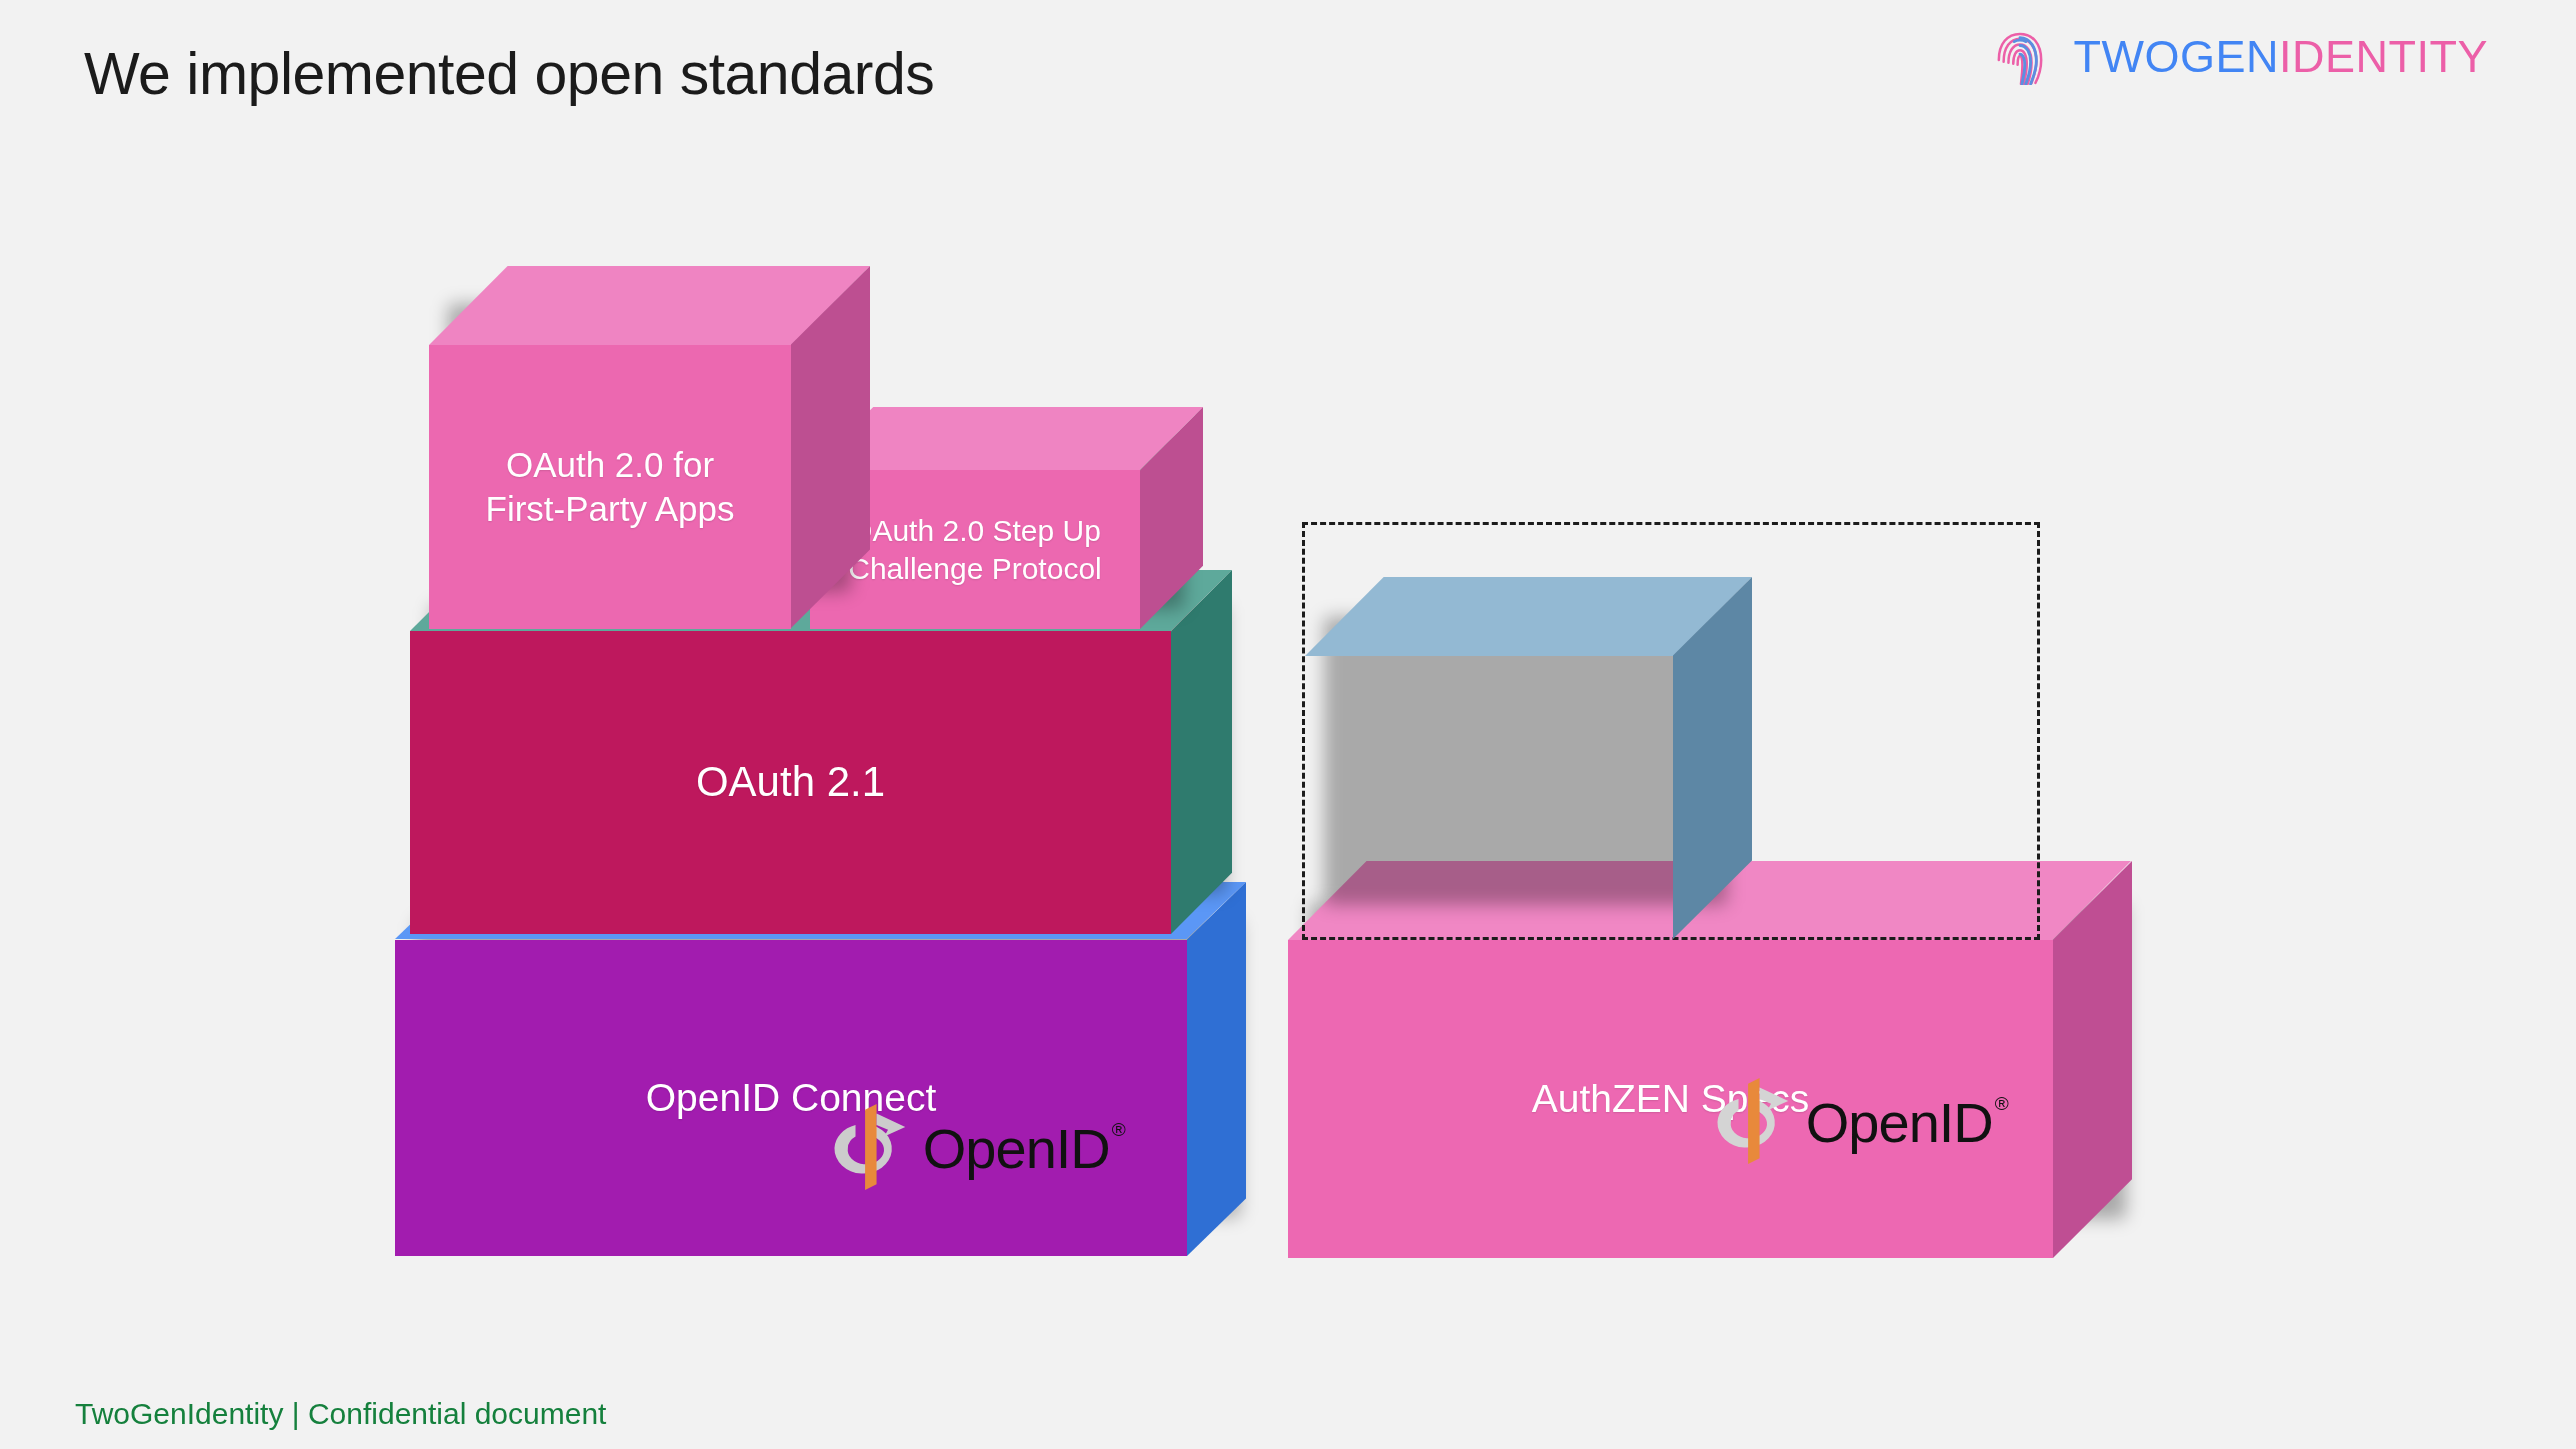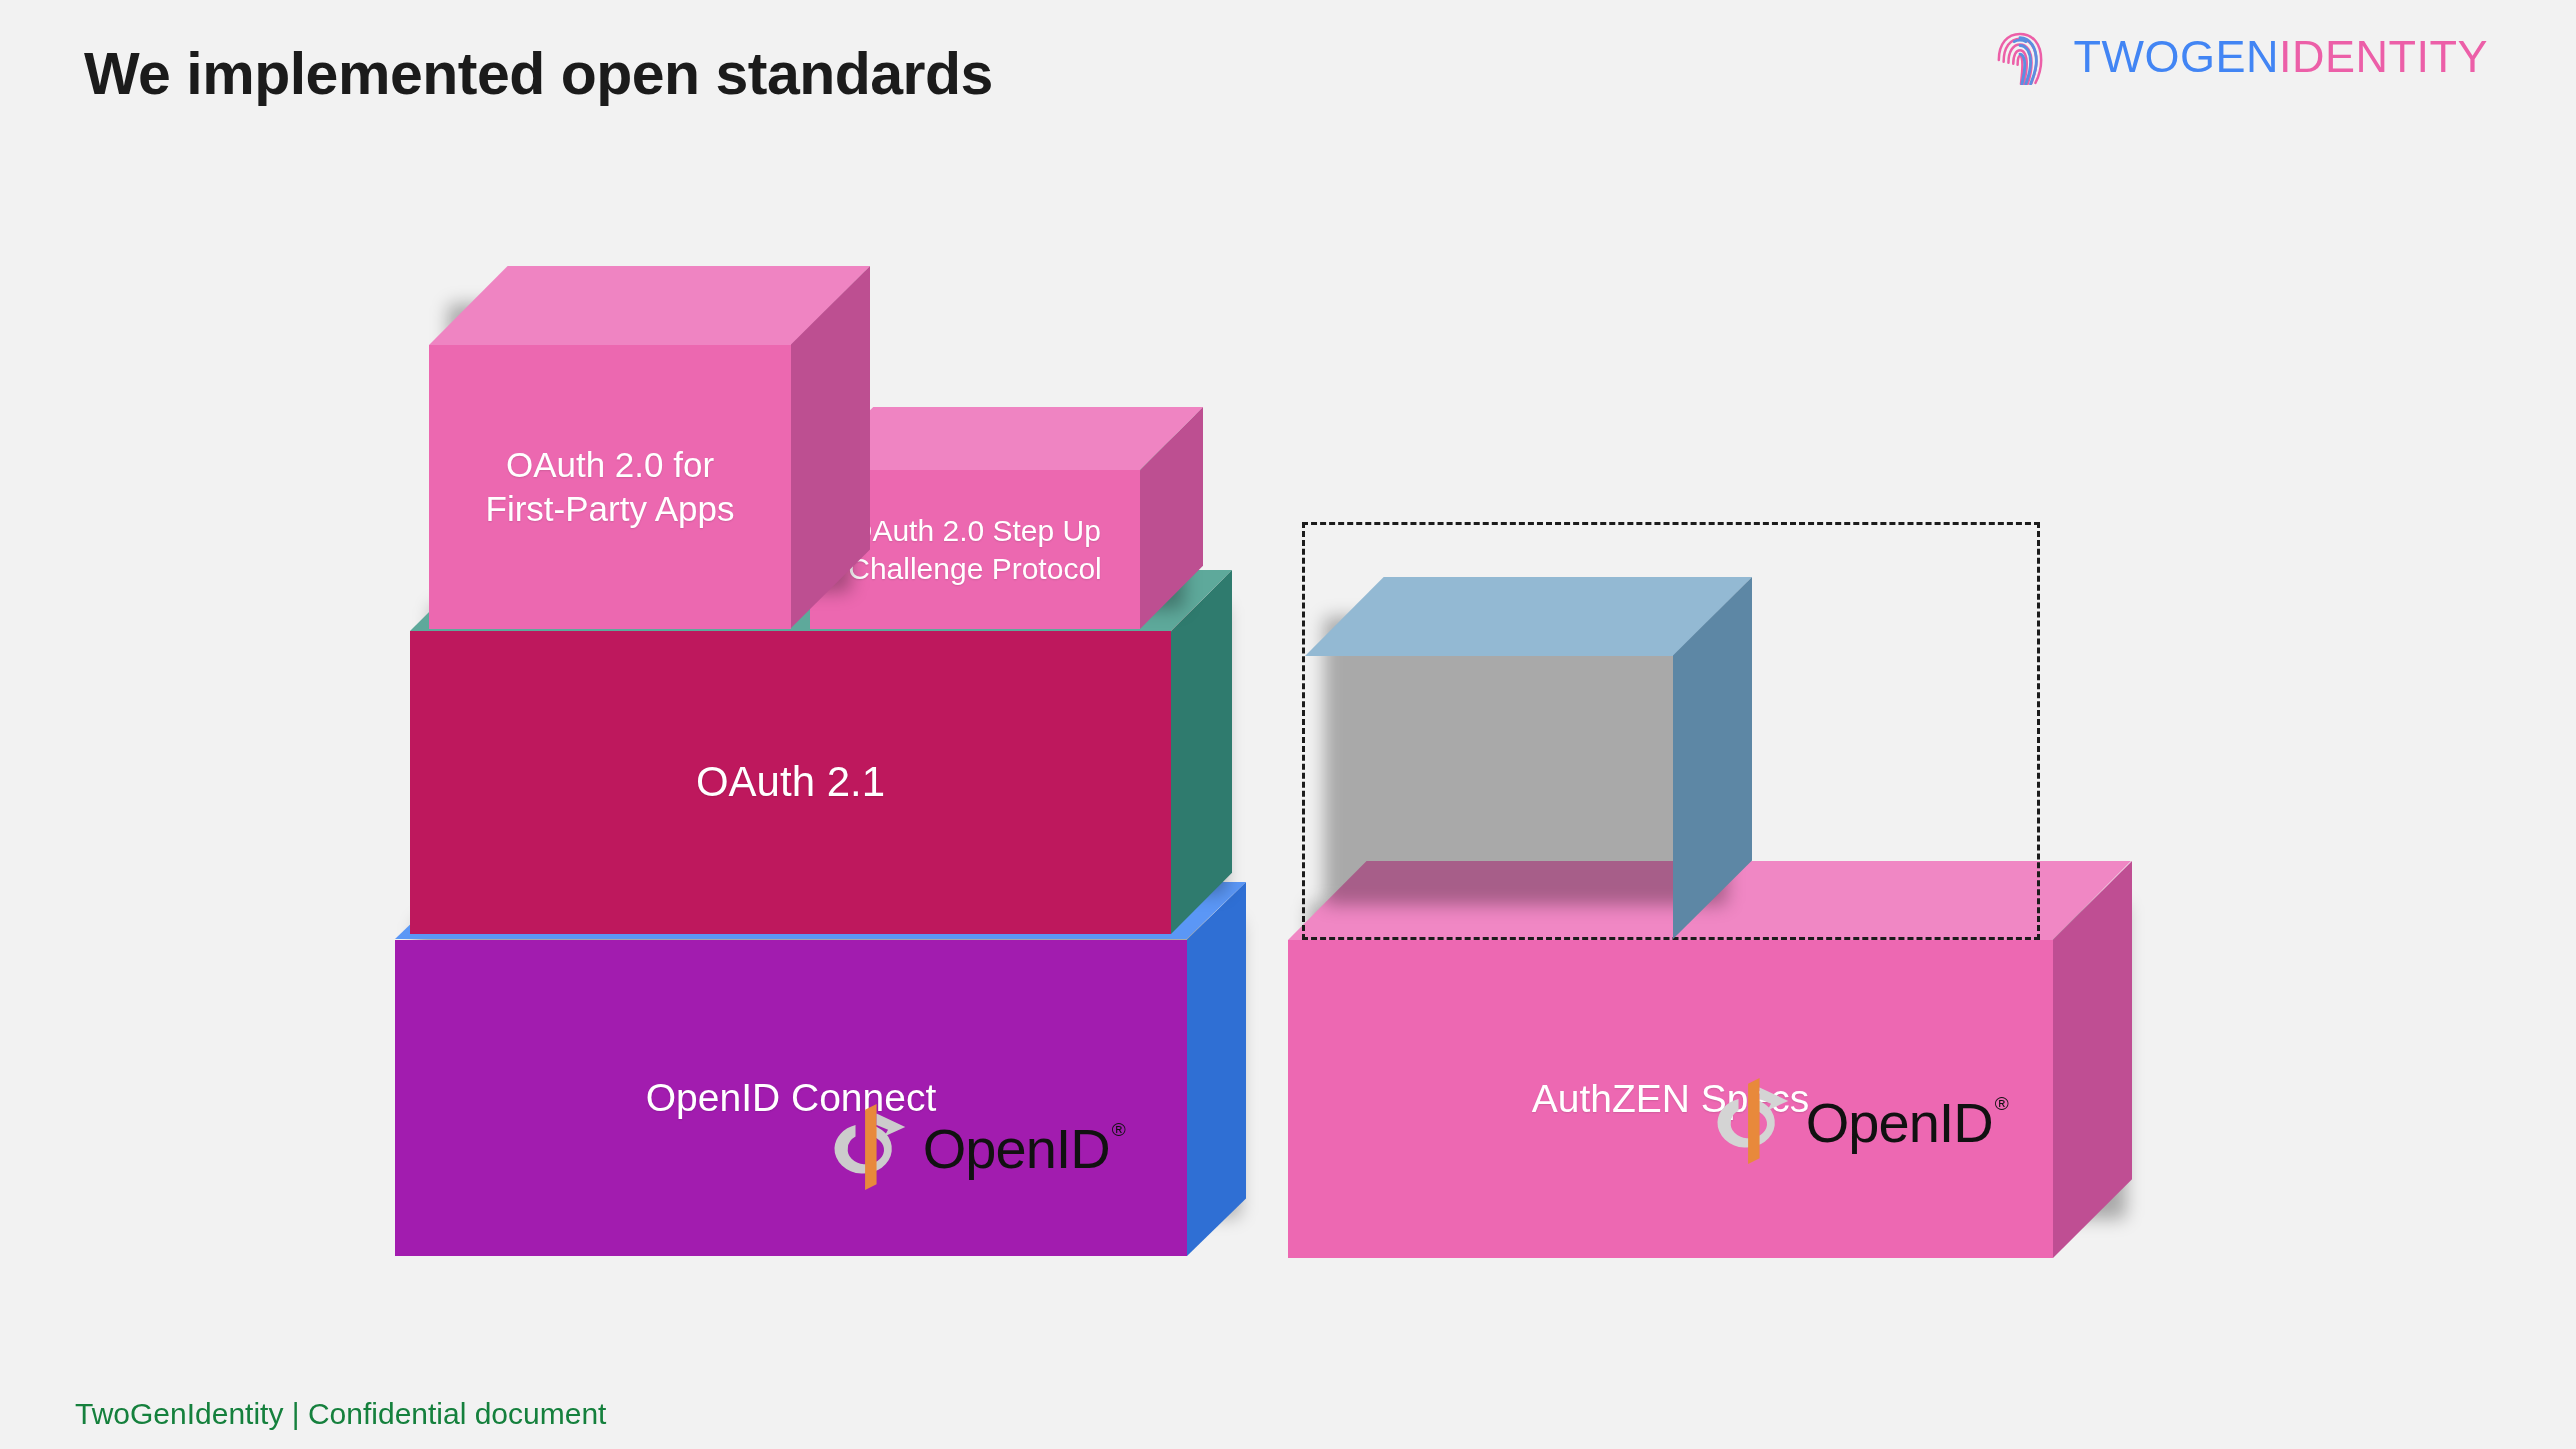--- a/index.html
+++ b/index.html
@@ -21,21 +21,21 @@
     inset: 0;
     background: #f2f2f2;
   }
 
   
   .slide-title {
     position: absolute;
     left: 84px;
     top: 40px;
     font-size: 59px;
-    font-weight: 700;
+    font-weight: 400;
     color: #1b1b1b;
     letter-spacing: -0.5px;
     white-space: nowrap;
   }
 
   .brand-logo {
     position: absolute;
     right: 88px;
     top: 27px;
     display: flex;

